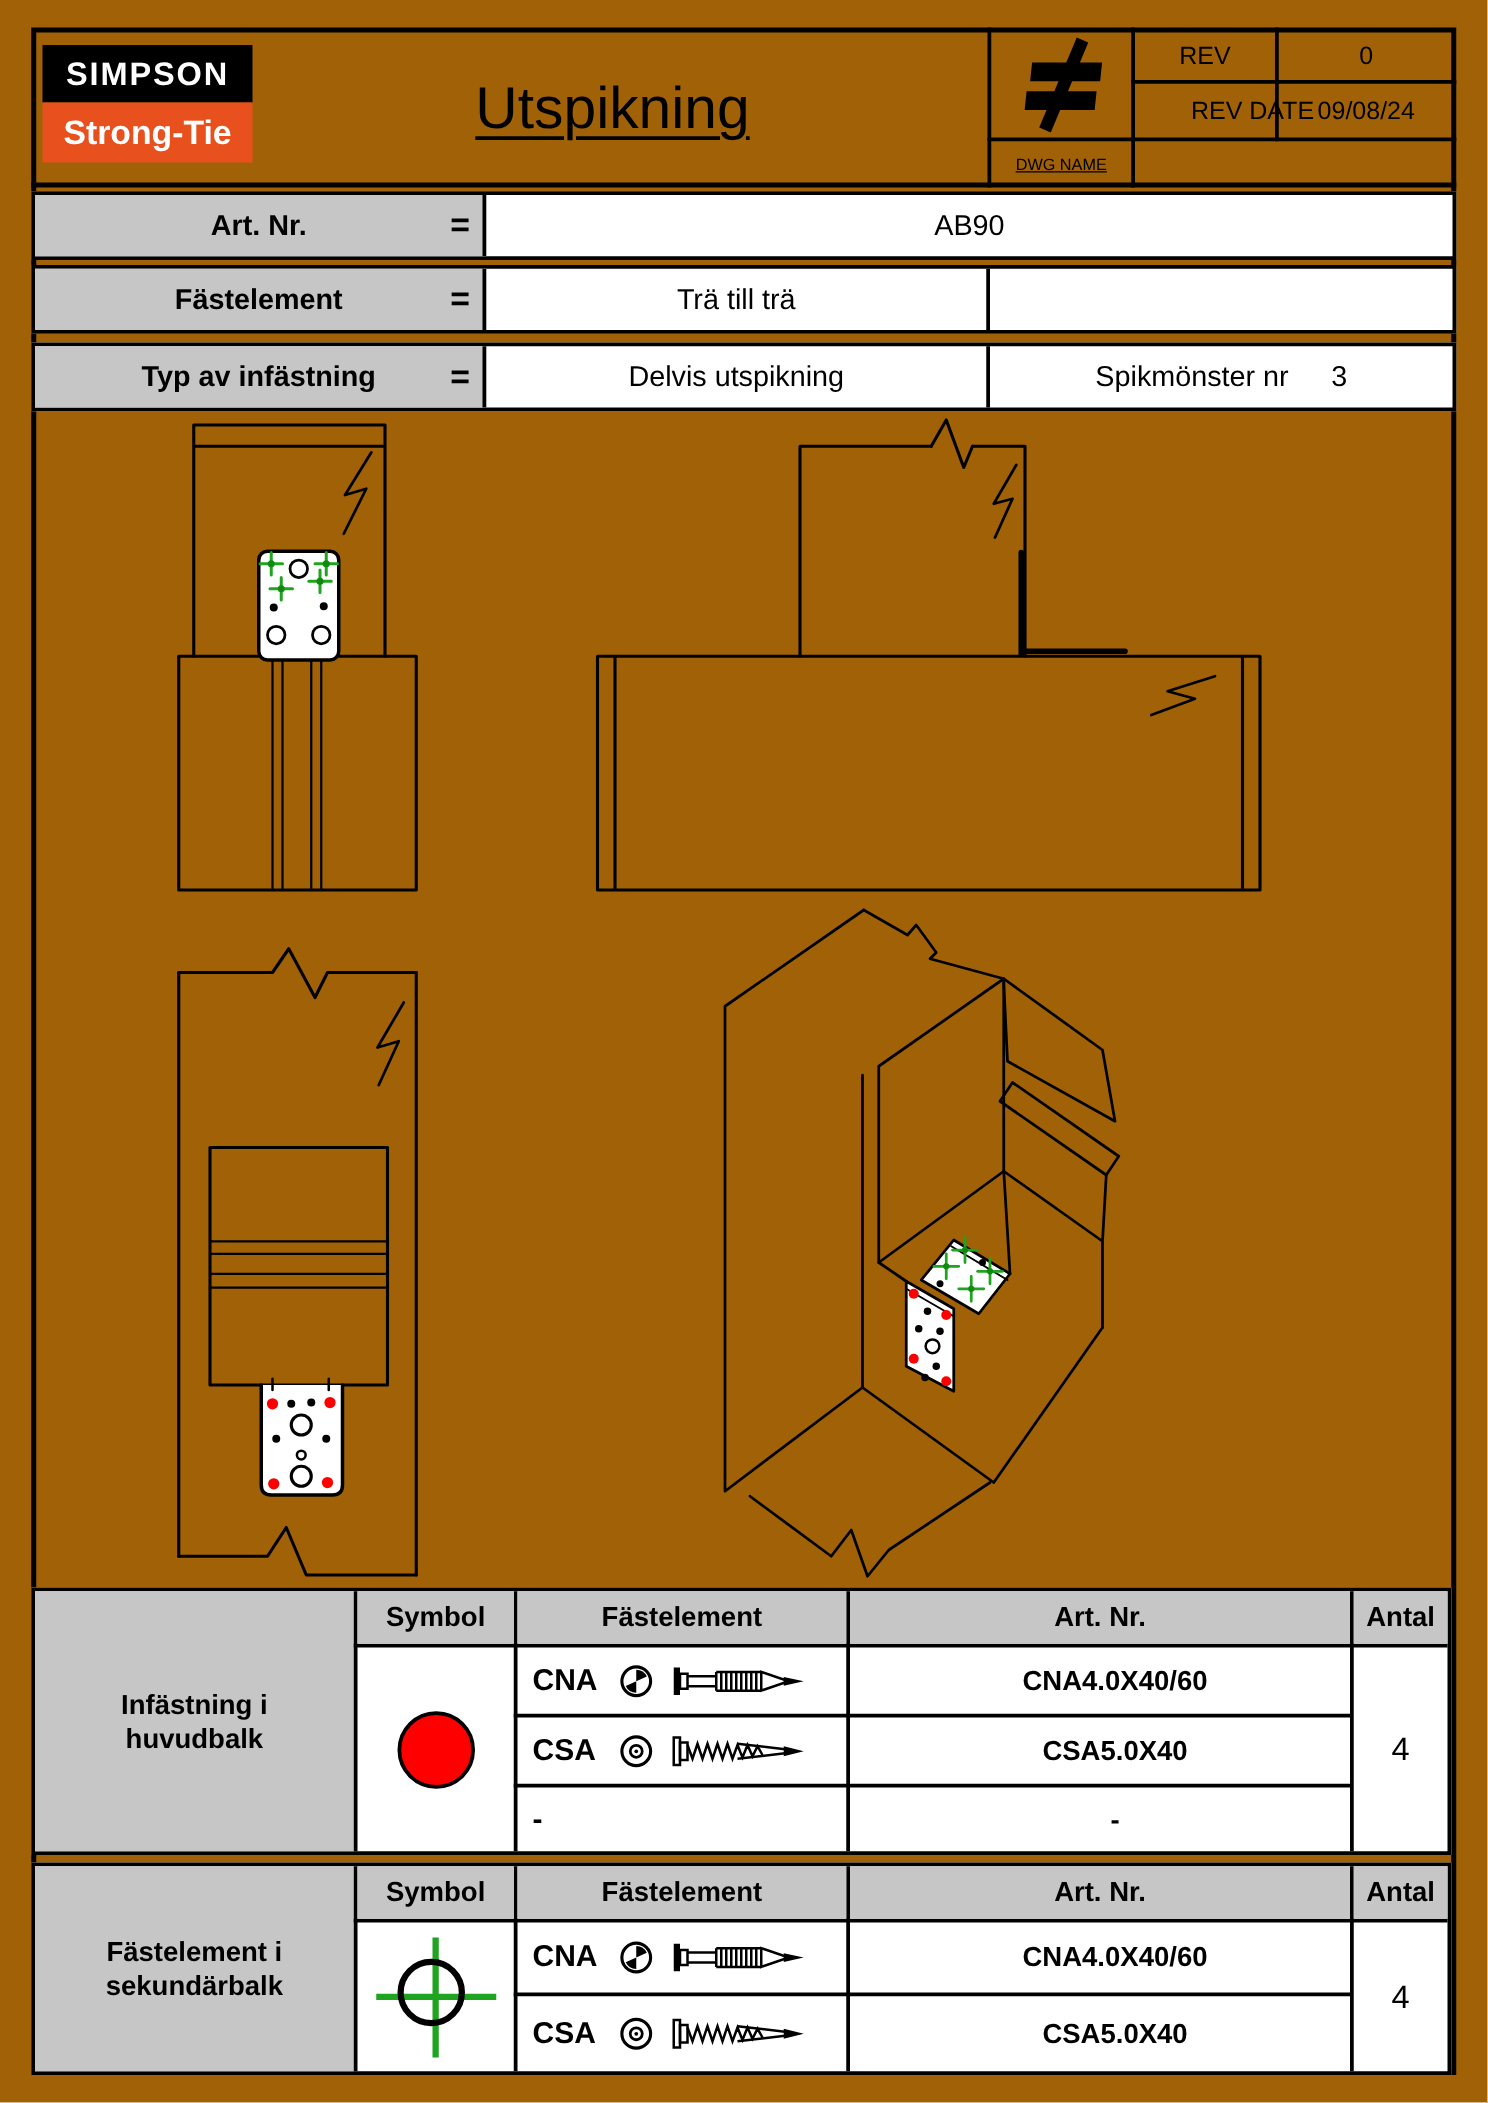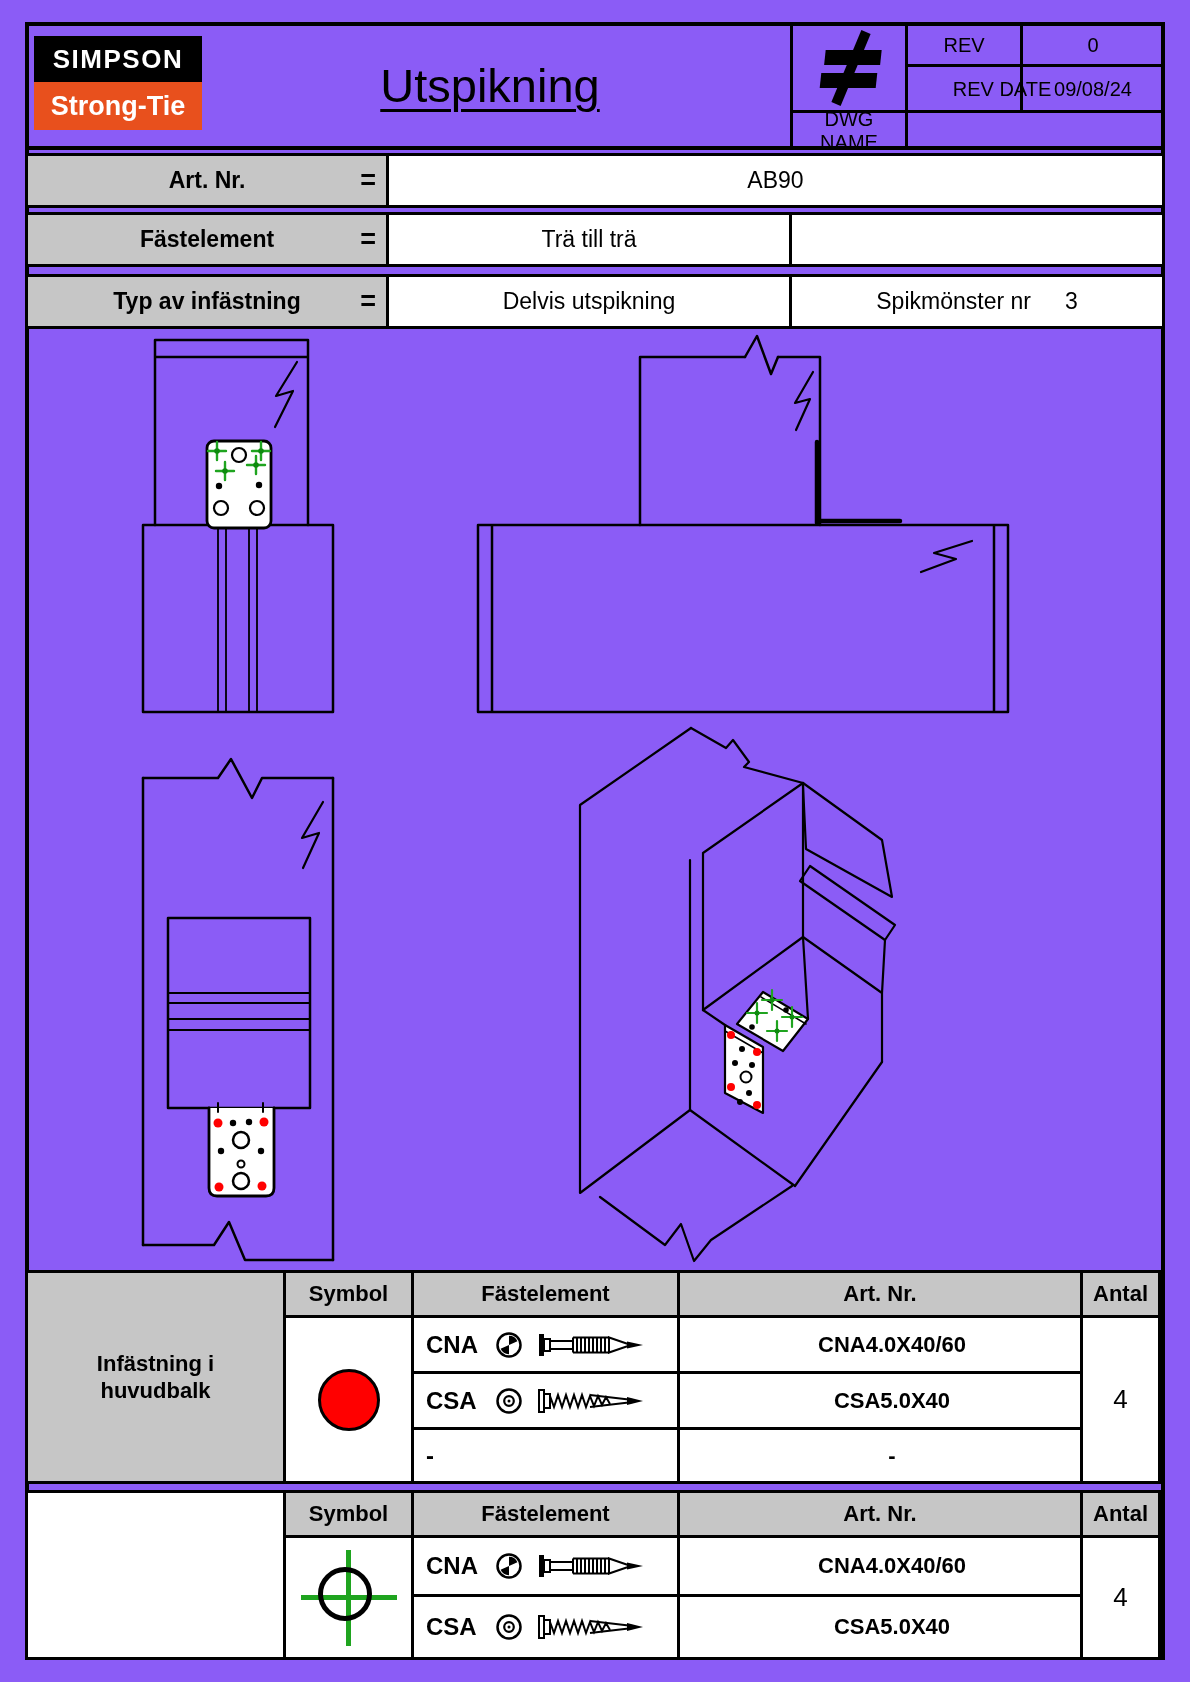--- a/index.html
+++ b/index.html
@@ -1,32 +1,32 @@
 <!DOCTYPE html>
 <html><head>
 <meta charset="utf-8">
 <style>
   html,body{margin:0;padding:0;background:#fff;}
-  .page{position:relative;width:1190px;height:1682px;background:#8b5cf6;
+  .page{position:relative;width:1190px;height:1682px;background:#a16207;
         font-family:"Liberation Sans",sans-serif;color:#000;overflow:hidden;}
   .abs{position:absolute;box-sizing:border-box;}
   .frame{left:25px;top:22px;width:1140px;height:1638px;border:4px solid #000;}
   .line{background:#000;}
   .center{display:flex;align-items:center;justify-content:center;text-align:center;}
   .two-line{white-space:pre-line;line-height:27px;text-align:center;}
   
   .logo{left:34px;top:36px;width:168px;}
   .logo-top{height:46px;background:#000;color:#fff;font-weight:bold;font-size:26px;letter-spacing:1.5px;
             display:flex;align-items:center;justify-content:center;}
   .logo-bottom{height:48px;background:#E8501D;color:#fff;font-weight:bold;font-size:27px;
             display:flex;align-items:center;justify-content:center;}
   .title{left:230px;top:58px;width:520px;text-align:center;font-size:47px;
          text-decoration:underline;text-decoration-thickness:3px;text-underline-offset:7px;}
   .rev-text{font-size:20px;}
-  .dwg-text{font-size:20px;}
+  .dwg-text{font-size:13px;text-decoration:underline;}
   
   .info-row{left:25px;width:1140px;height:55px;border:3px solid #000;background:#fff;display:flex;}
   .info-label{width:358px;background:#C6C6C6;border-right:3px solid #000;font-weight:bold;font-size:23px;
               display:flex;align-items:center;justify-content:center;position:relative;flex:none;}
   .eq{position:absolute;right:10px;font-weight:bold;font-size:27px;}
   .info-val{flex:1;display:flex;align-items:center;justify-content:center;font-size:23px;}
   .info-val-split{width:400px;flex:none;border-right:3px solid #000;}
   .gap28{display:inline-block;width:34px;}
   
   .ftable{left:25px;width:1136px;border:3px solid #000;background:#fff;}
@@ -303,20 +303,22 @@
     </div>
     <div class="abs center artnr" style="left:652px;top:101px;width:400px;height:53px">CSA5.0X40</div>
 
     <div class="abs fcell fname" style="left:386px;top:157px;width:263px;height:51px">-</div>
     <div class="abs center artnr" style="left:652px;top:157px;width:400px;height:51px">-</div>
 
     <div class="abs center qty" style="left:1055px;top:45px;width:75px;height:163px">4</div>
   </div>
 
   <div class="abs ftable" style="top:1490px;height:170px">
+    <div class="abs gray center th two-line" style="left:0;top:0;width:255px;height:164px">Fästelement i
+sekundärbalk</div>
     <div class="abs line" style="left:255px;top:0;width:3px;height:164px"></div>
     <div class="abs line" style="left:383px;top:0;width:3px;height:164px"></div>
     <div class="abs line" style="left:649px;top:0;width:3px;height:164px"></div>
     <div class="abs line" style="left:1052px;top:0;width:3px;height:164px"></div>
     <div class="abs line" style="left:255px;top:42px;width:875px;height:3px"></div>
     <div class="abs line" style="left:383px;top:101px;width:669px;height:3px"></div>
 
     <div class="abs gray center th" style="left:258px;top:0;width:125px;height:42px">Symbol</div>
     <div class="abs gray center th" style="left:386px;top:0;width:263px;height:42px">Fästelement</div>
     <div class="abs gray center th" style="left:652px;top:0;width:400px;height:42px">Art. Nr.</div>

